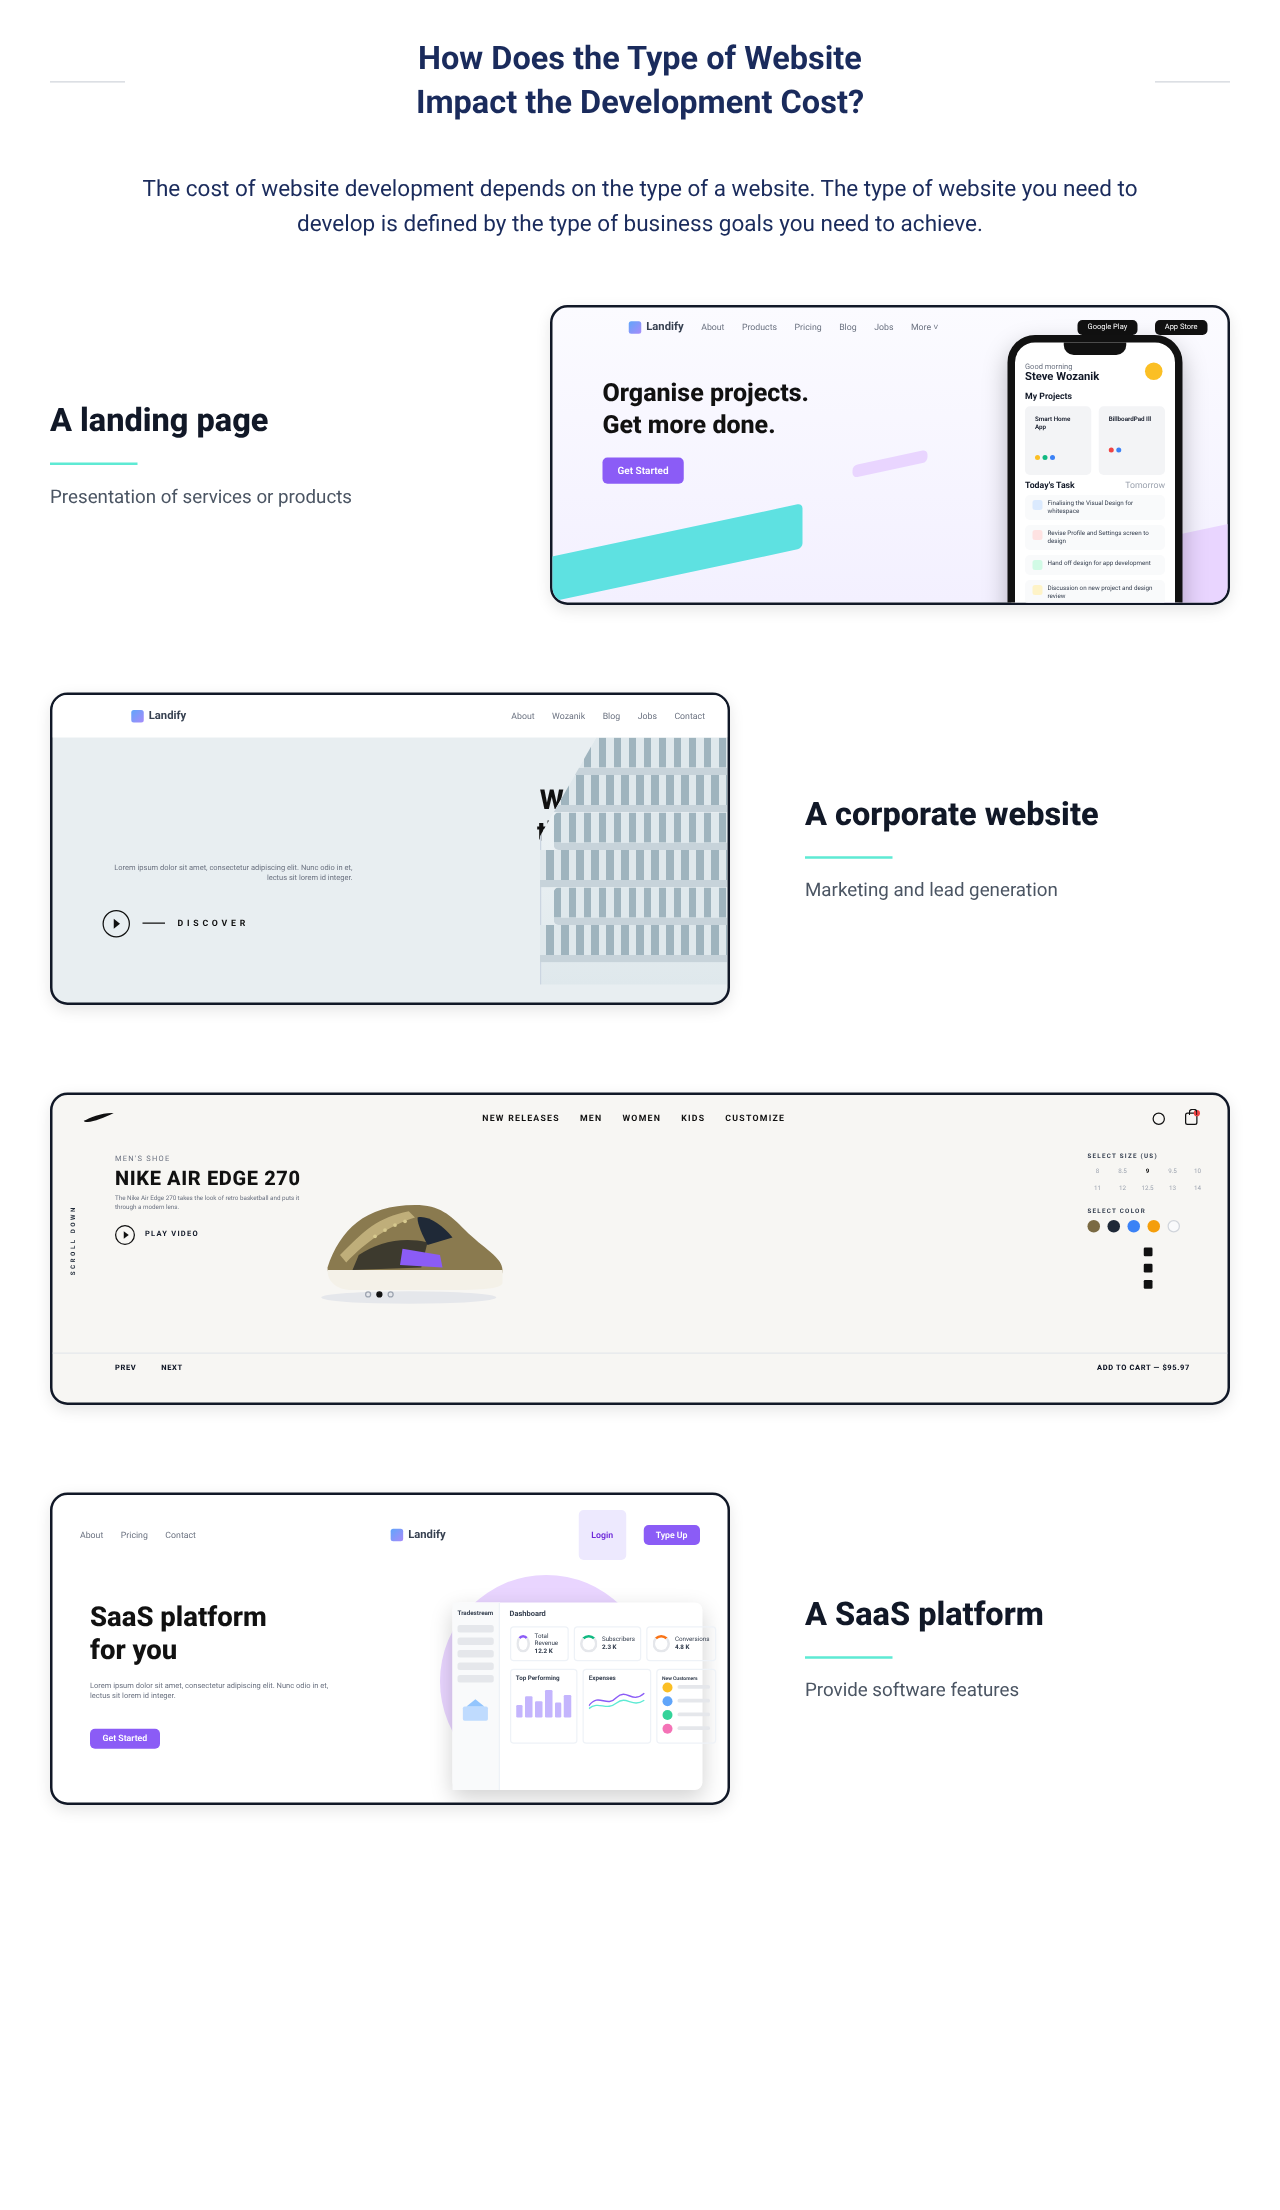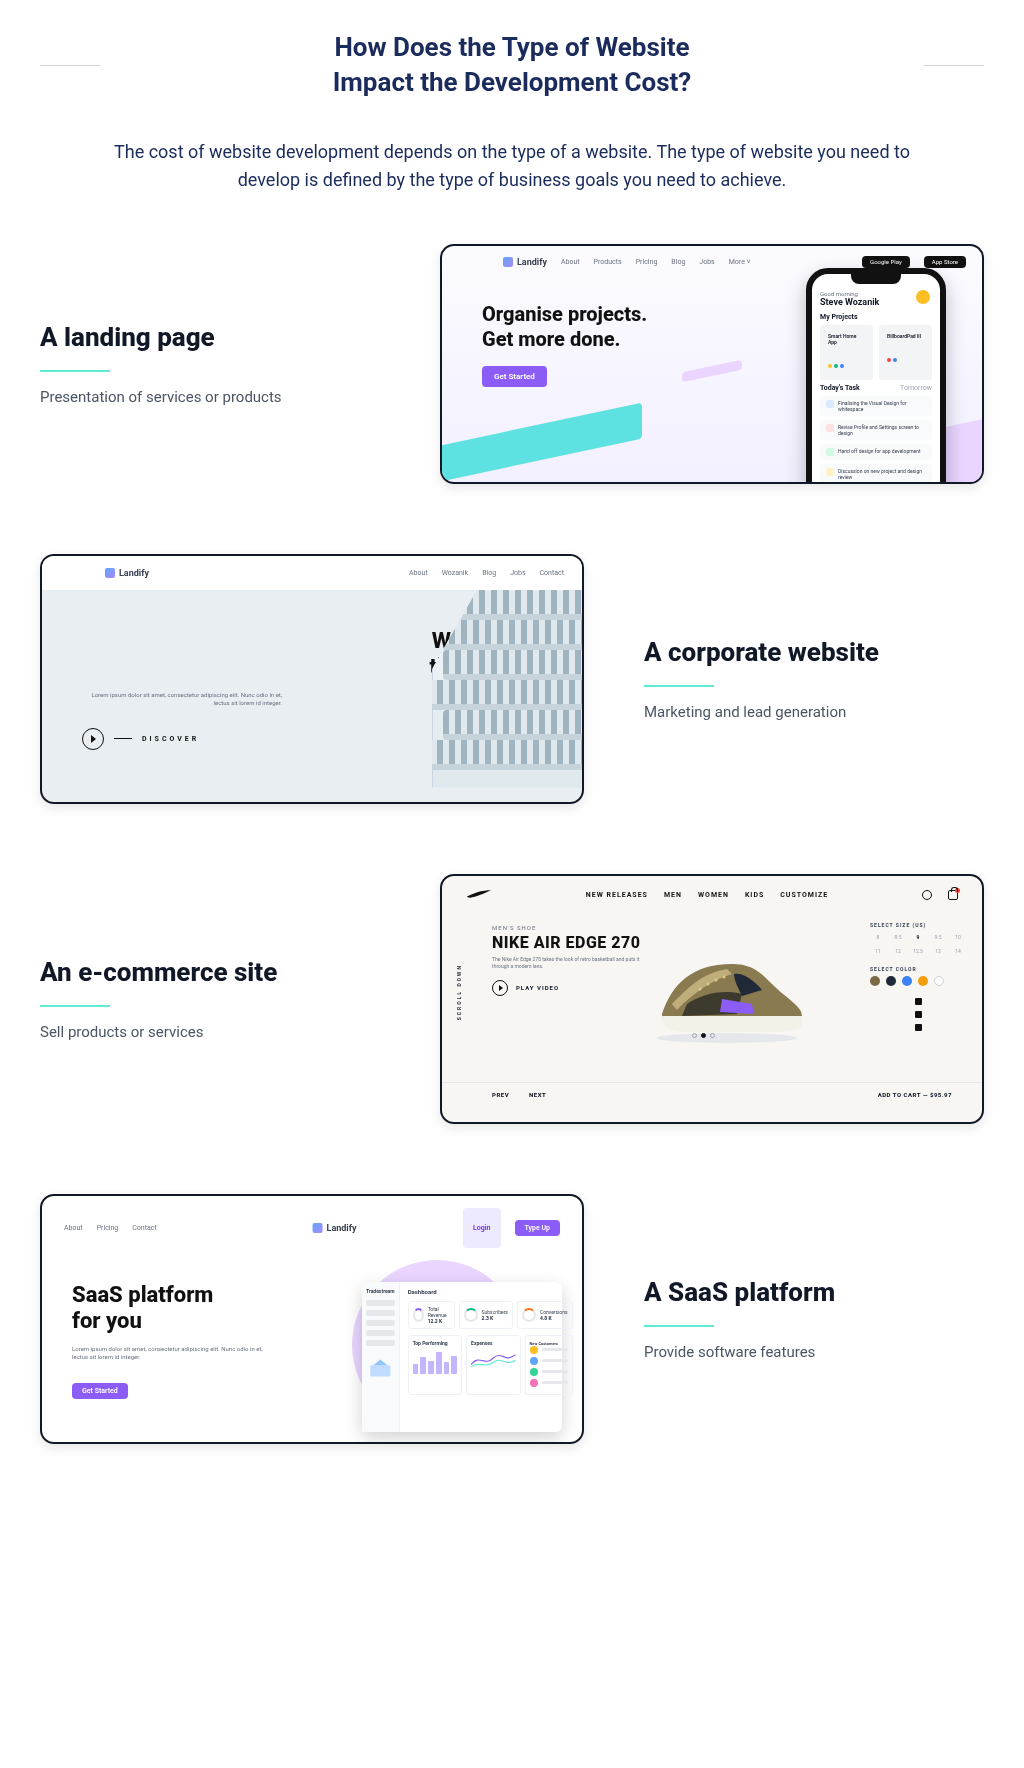--- a/index.html
+++ b/index.html
@@ -290,25 +290,20 @@
     </div>
   </div>
   <div class="text-block">
     <h3>A corporate website</h3>
     <div class="underline"></div>
     <p>Marketing and lead generation</p>
   </div>
 </div>
 
 <div class="section">
-  <div class="text-block">
-    <h3>An e-commerce site</h3>
-    <div class="underline"></div>
-    <p>Sell products or services</p>
-  </div>
   <div class="illus mock-shop">
     <div class="ms-nav">
       <span class="swoosh">
         <svg viewBox="0 0 50 20">
             <path d="M2 15 C12 10 30 2 48 3 C34 10 18 16 8 17 C4 17 2 16 2 15 Z" fill="#111"></path>
           </svg>
       </span>
       <span class="spacer"></span>
       <span>NEW RELEASES</span>
       <span>MEN</span>

